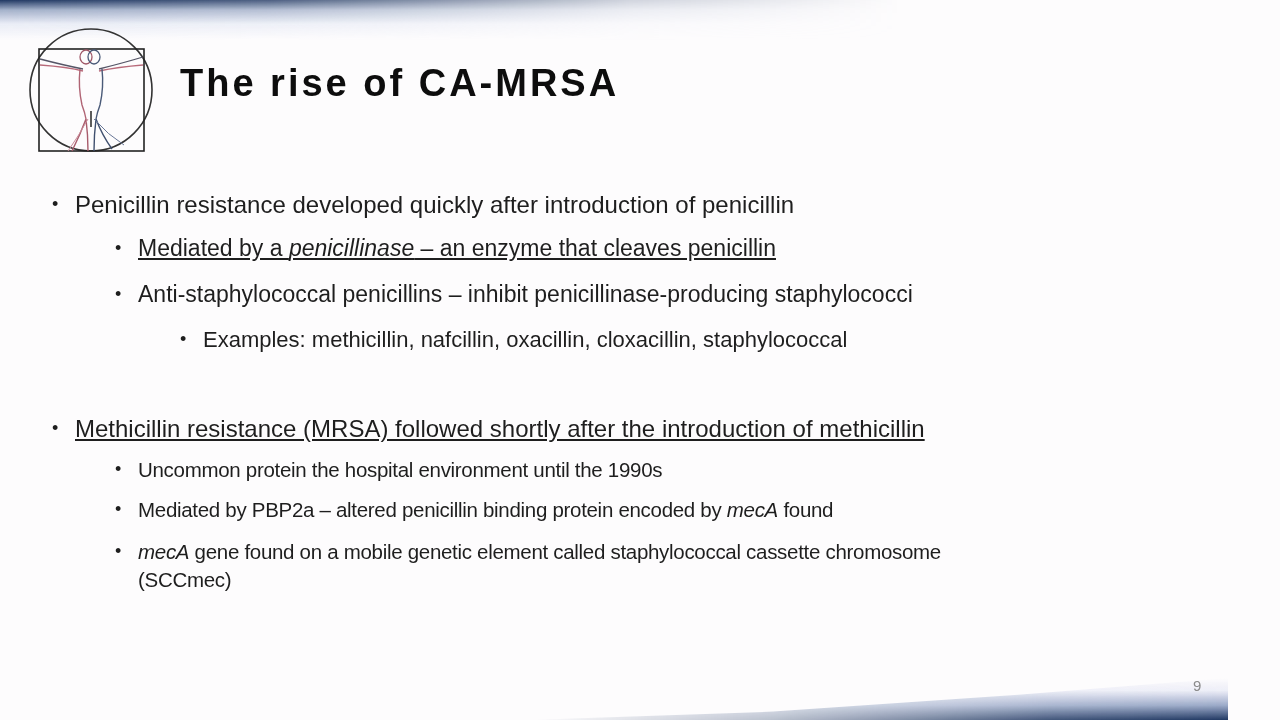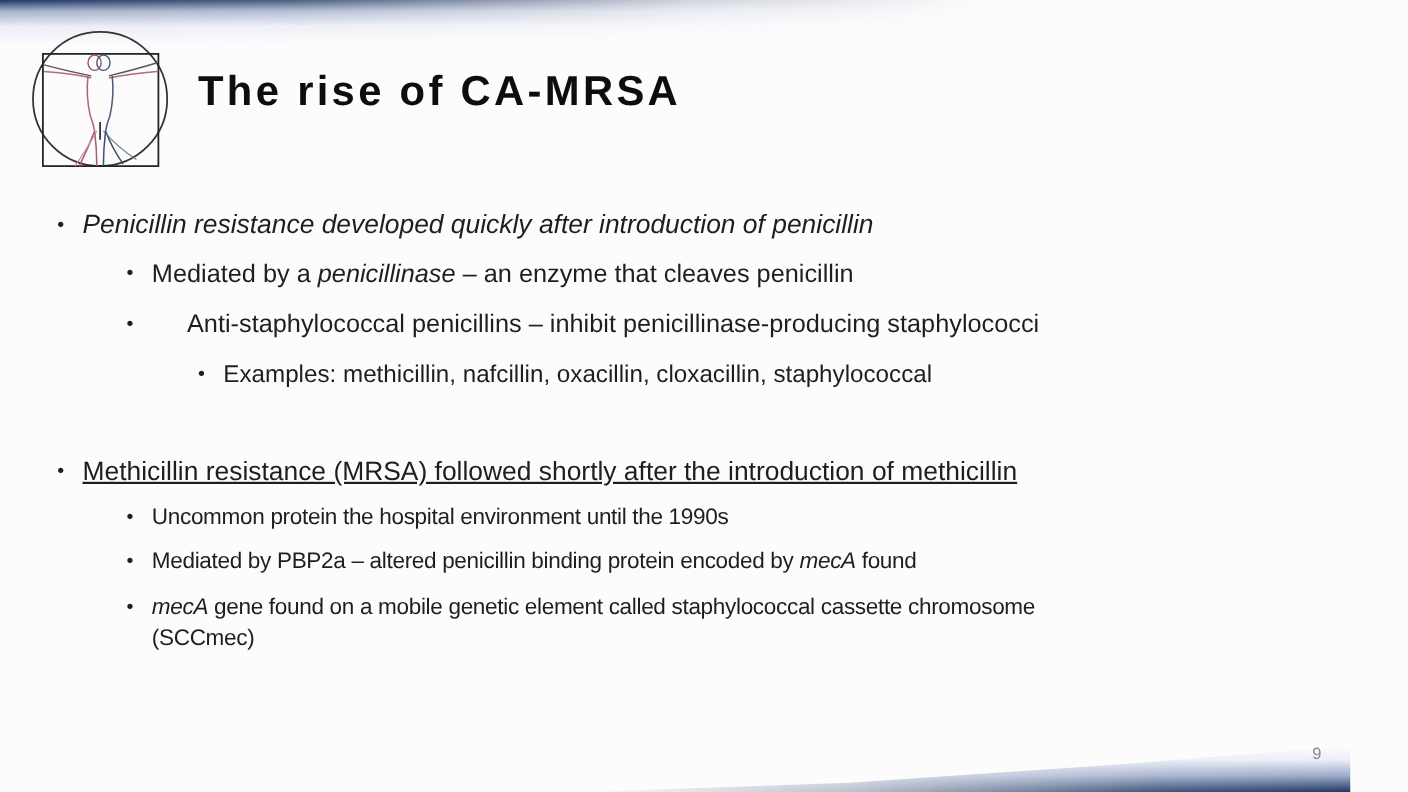--- a/index.html
+++ b/index.html
@@ -103,31 +103,31 @@
     <path d="M68 92 Q74 108 84 122 M68 92 Q66 108 66 124" fill="none" stroke="#3f4f6e" stroke-width="1.4"></path>
     <line x1="63" y1="84" x2="63" y2="100" stroke="#333" stroke-width="1.6"></line>
     <path d="M60 92 Q50 110 40 124" fill="none" stroke="#c98a98" stroke-width="1"></path>
     <path d="M66 92 Q80 108 96 118" fill="none" stroke="#6a7898" stroke-width="1"></path>
   </svg>
 
   <div class="title">The rise of CA-MRSA</div>
 
   <div class="bullet-row l1" style="left:52px; top:191px;">
     <span class="dot" style="left:0; top:3px;">•</span>
-    <span style="position:absolute; left:23px;font-style:italic;">Penicillin resistance developed quickly after introduction of penicillin</span>
+    <span style="position:absolute; left:23px;">Penicillin resistance developed quickly after introduction of penicillin</span>
   </div>
 
   <div class="bullet-row l2a" style="left:115px; top:235px;">
     <span class="dot" style="left:0; top:3px;">•</span>
-    <span style="position:absolute; left:23px;"><span>Mediated by a </span><i>penicillinase</i><span> – an enzyme  that cleaves penicillin</span></span>
+    <span style="position:absolute; left:23px;text-decoration:underline;"><span>Mediated by a </span><i>penicillinase</i><span> – an enzyme  that cleaves penicillin</span></span>
   </div>
 
   <div class="bullet-row l2a" style="left:115px; top:281px;">
     <span class="dot" style="left:0; top:3px;">•</span>
-    <span style="position:absolute; left:23px;margin-left:32px;">Anti-staphylococcal penicillins – inhibit penicillinase-producing  staphylococci</span>
+    <span style="position:absolute; left:23px;">Anti-staphylococcal penicillins – inhibit penicillinase-producing  staphylococci</span>
   </div>
 
   <div class="bullet-row l3" style="left:180px; top:327px;">
     <span class="dot" style="left:0; top:2px;">•</span>
     <span style="position:absolute; left:23px;">Examples: methicillin, nafcillin, oxacillin, cloxacillin, staphylococcal</span>
   </div>
 
   <div class="bullet-row l1" style="left:52px; top:415px;">
     <span class="dot" style="left:0; top:3px;">•</span>
     <span style="position:absolute; left:23px;text-decoration:underline;">Methicillin resistance (MRSA) followed shortly after the introduction of methicillin</span>

